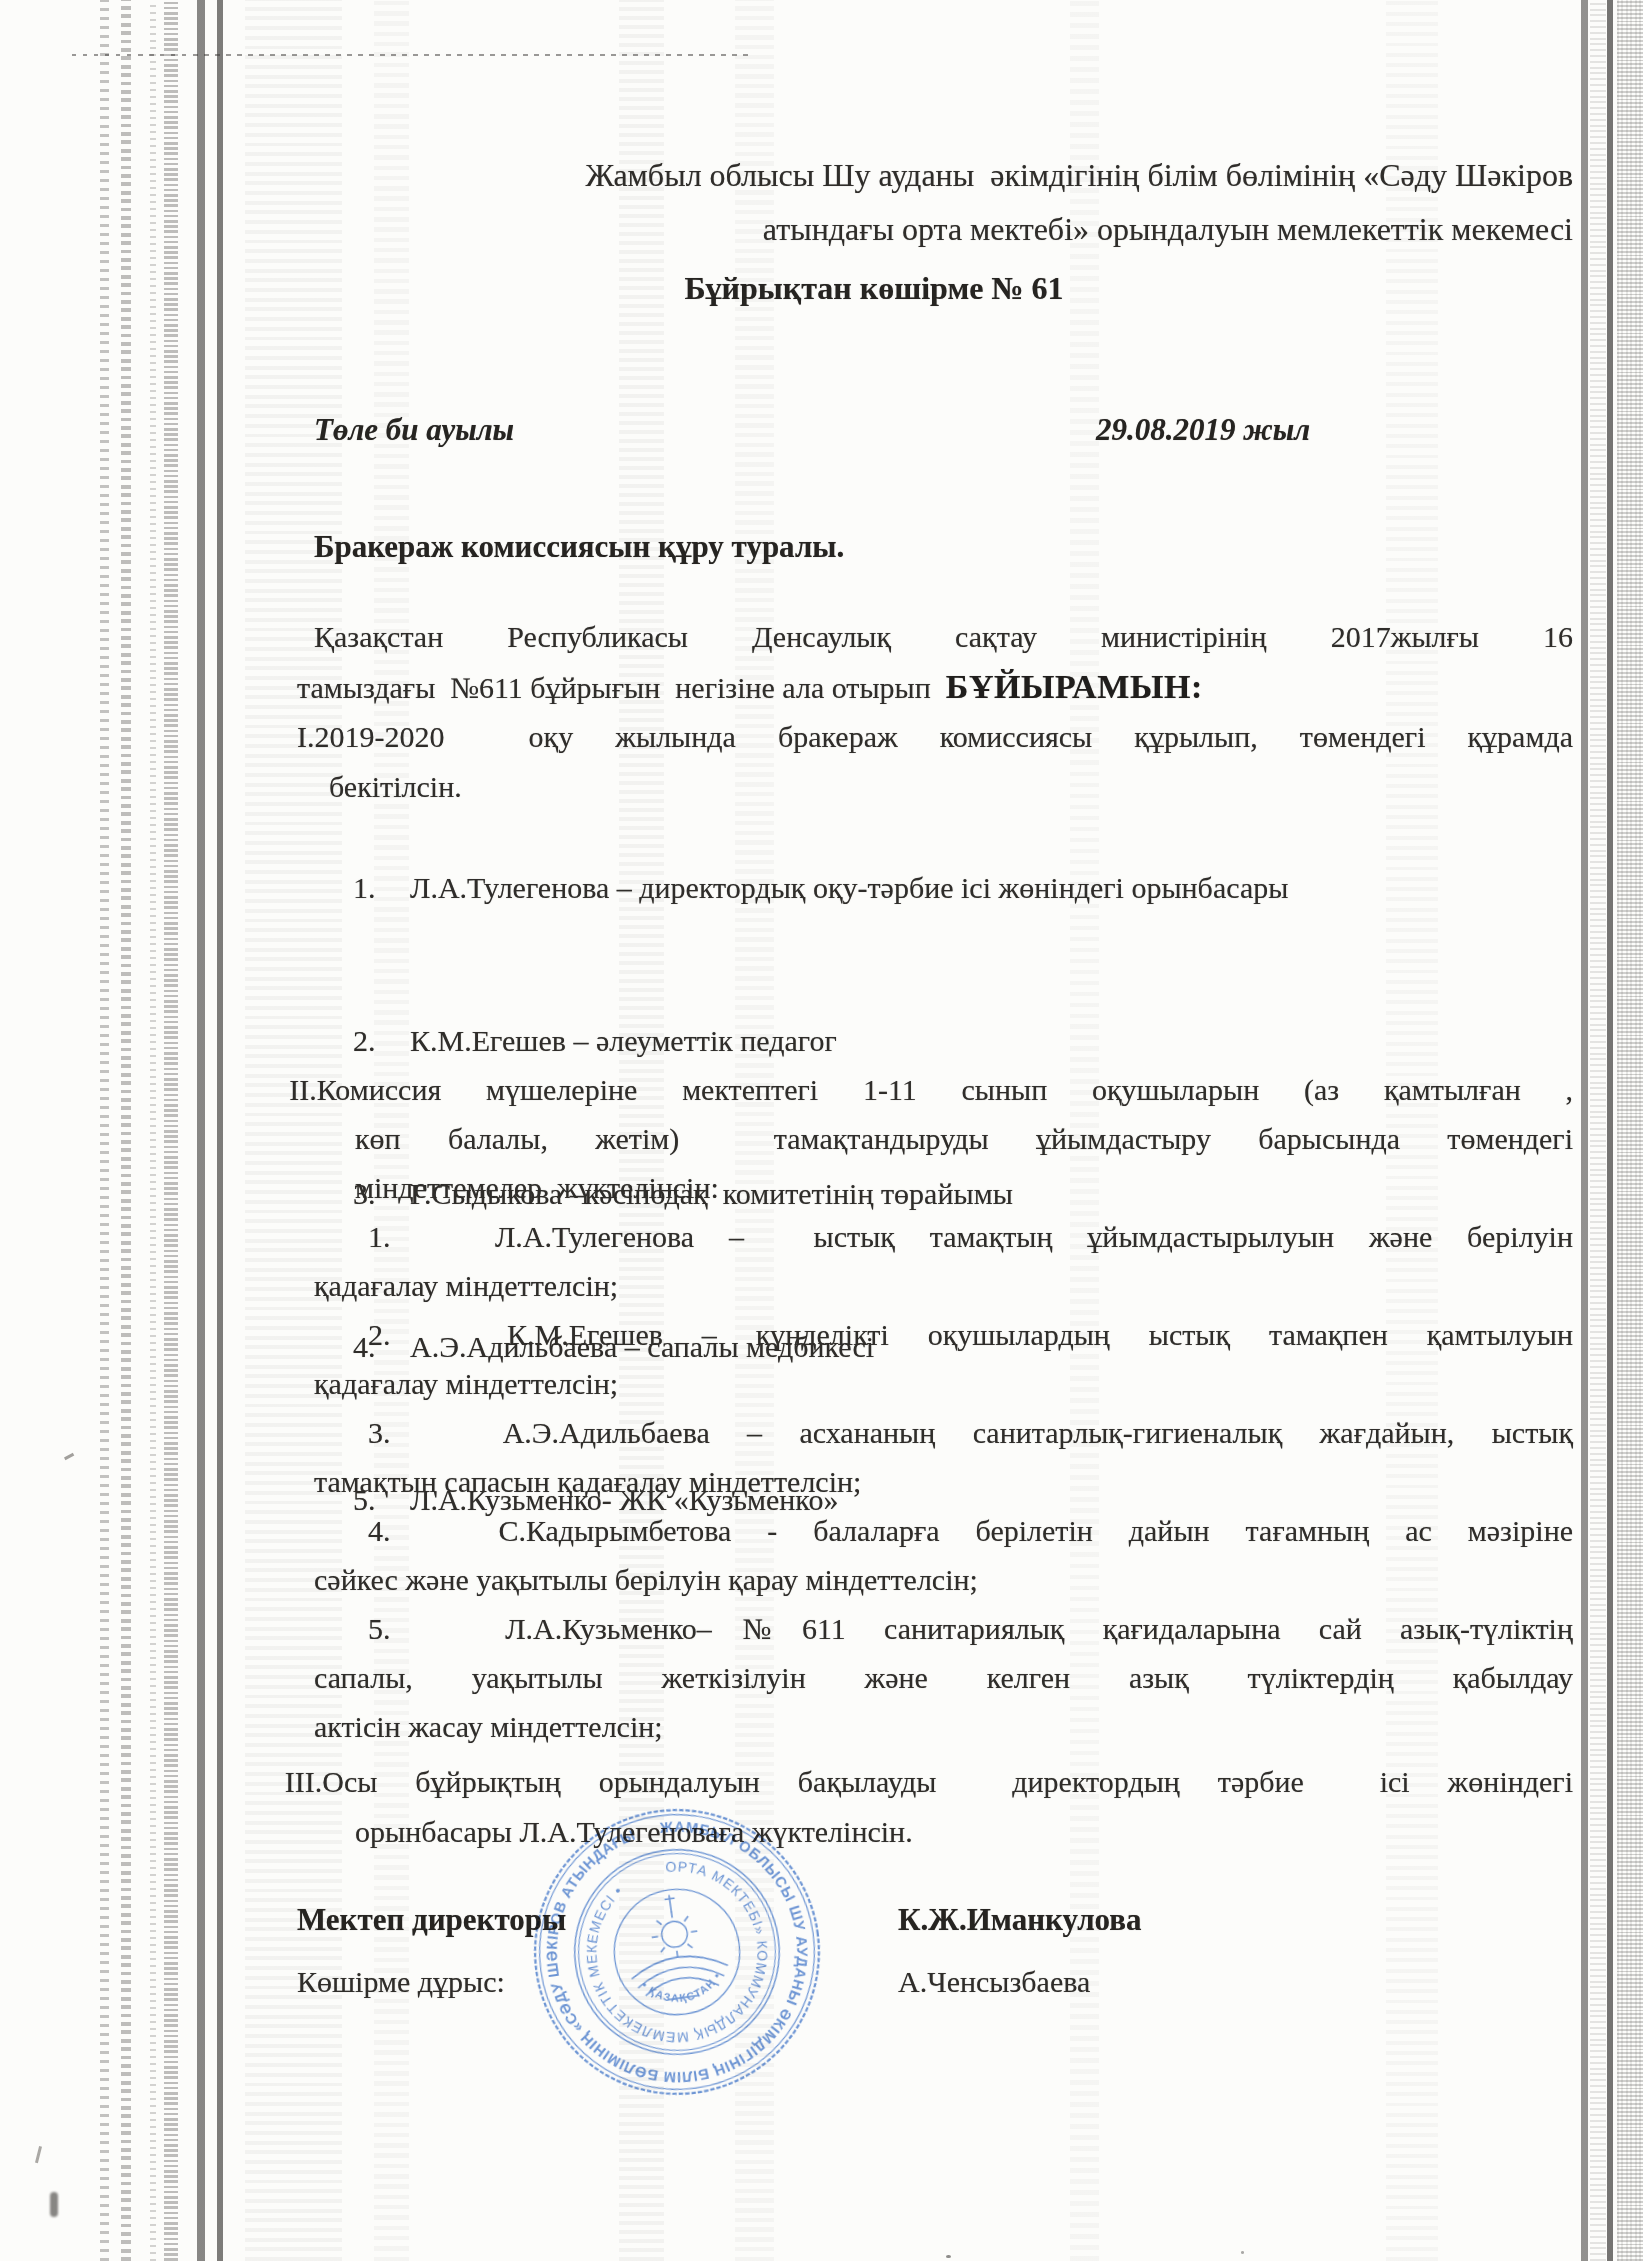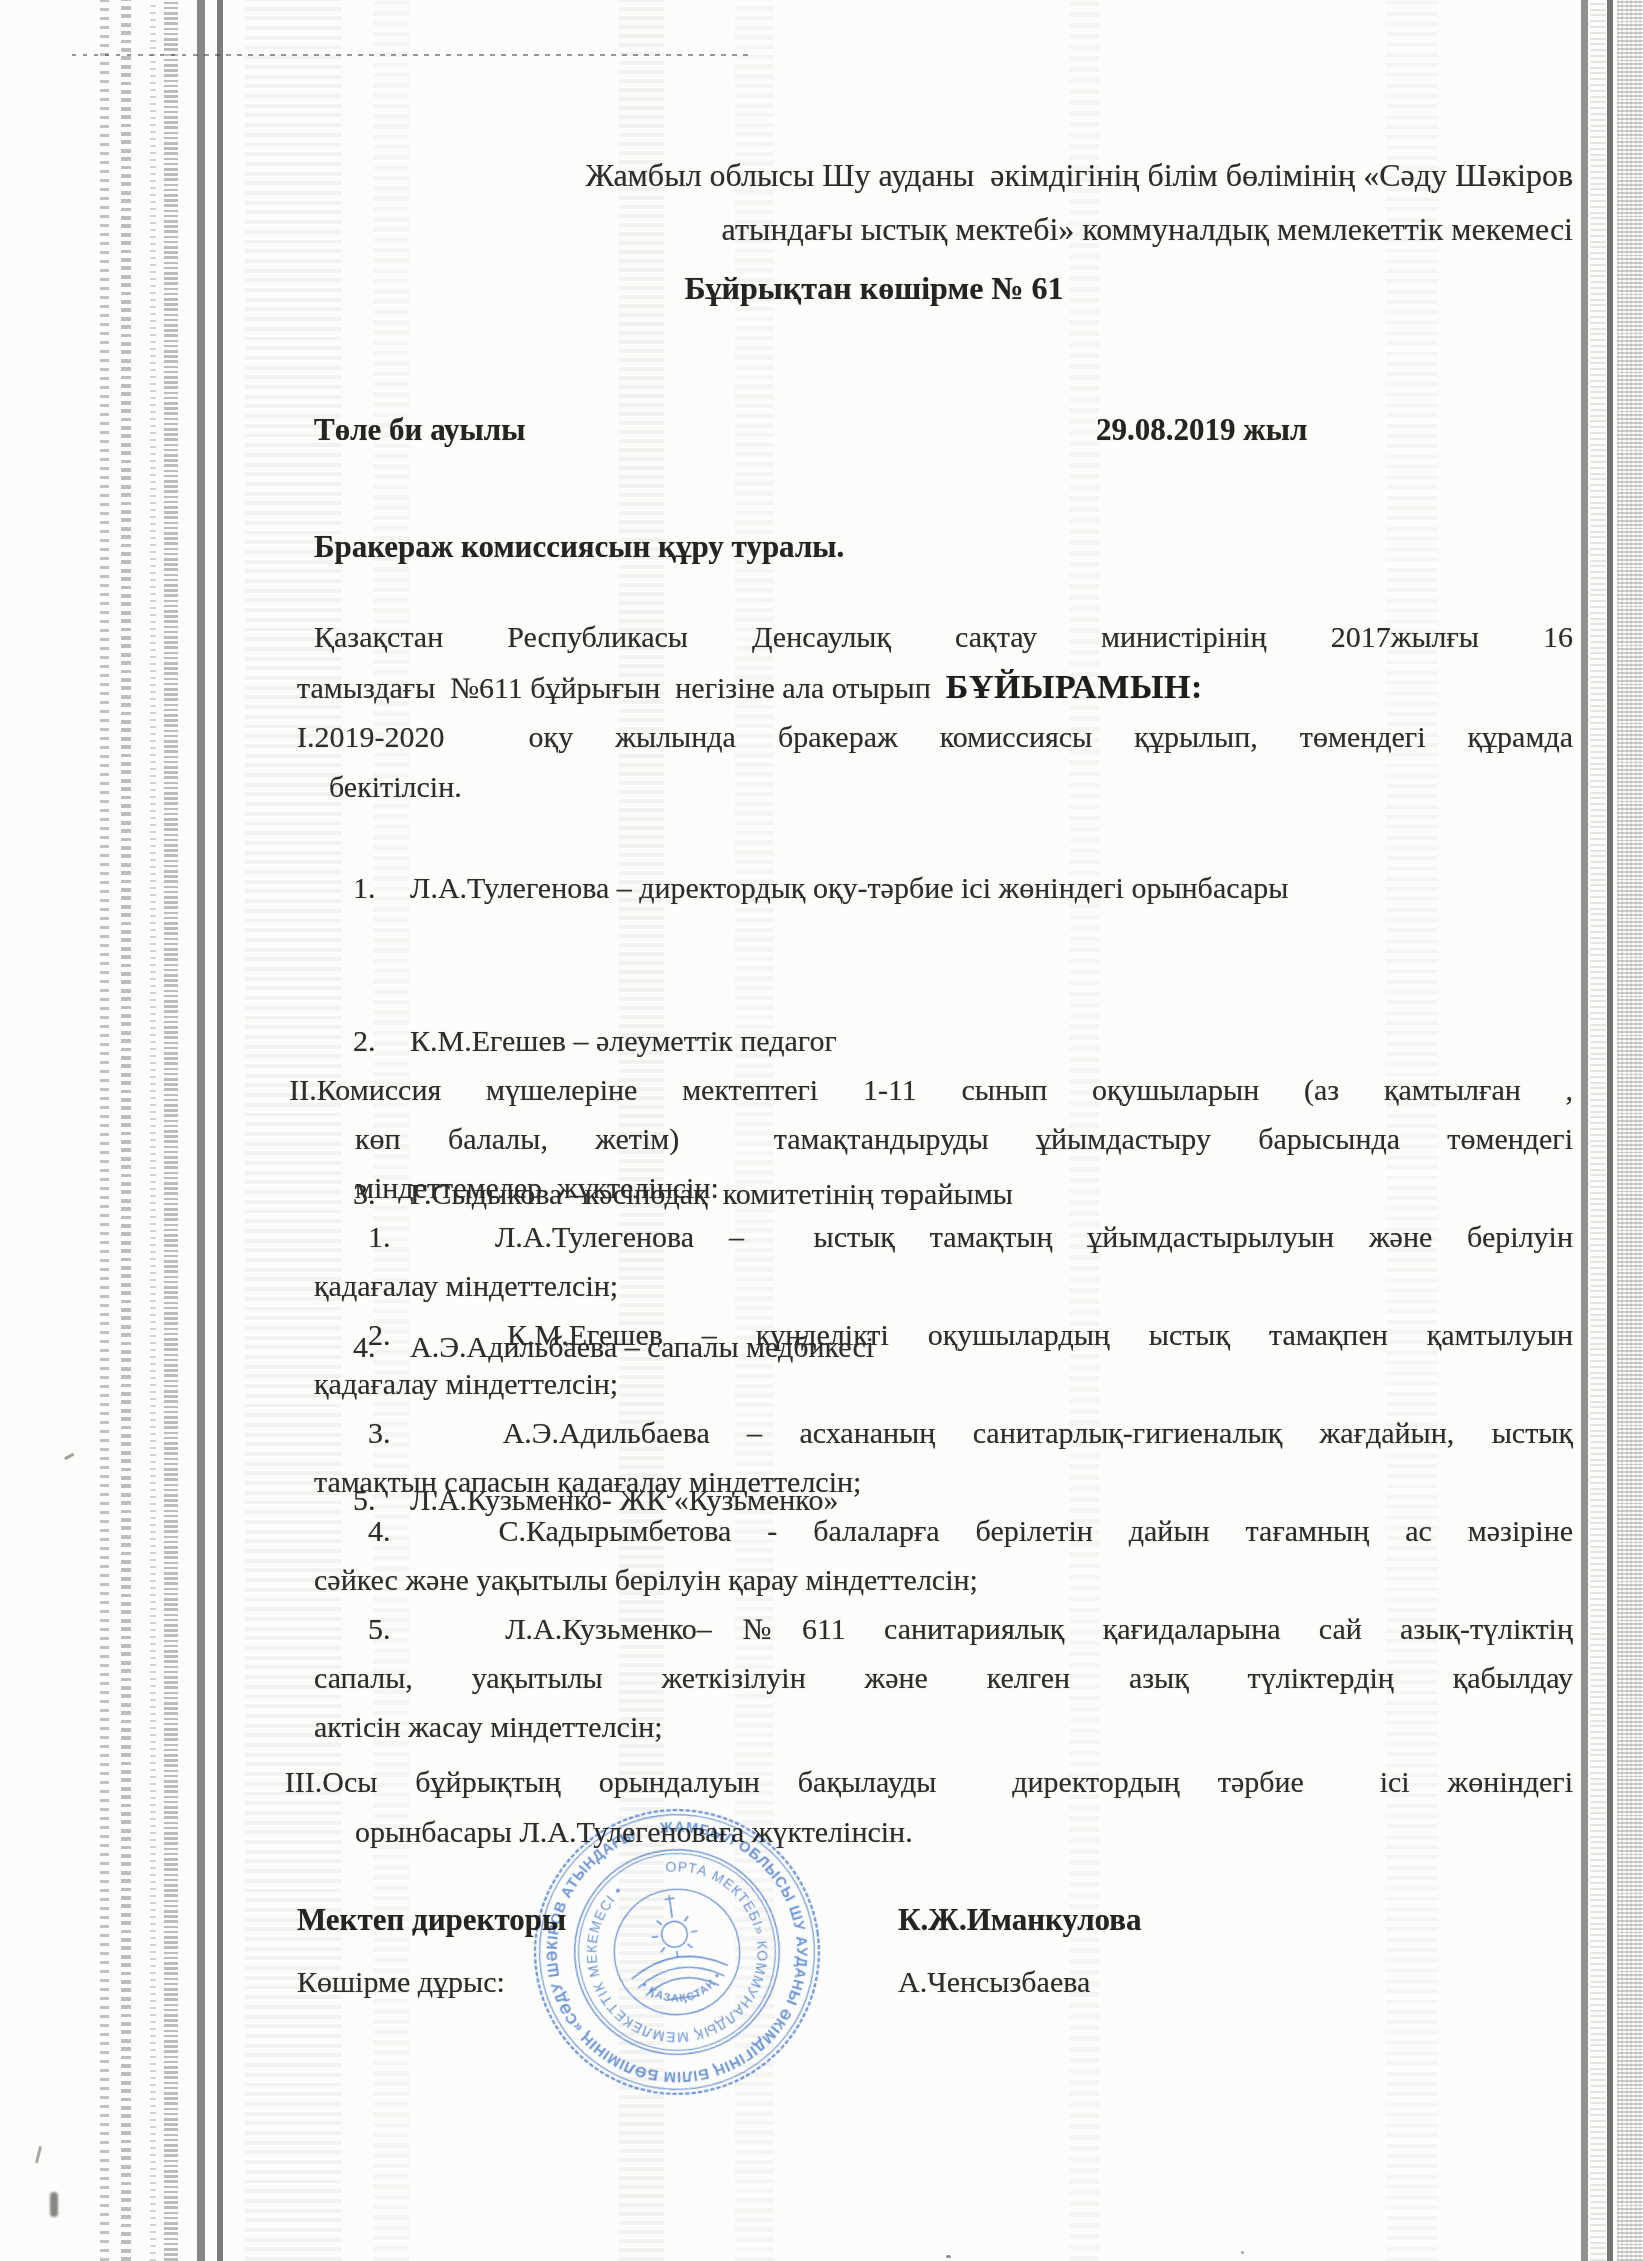--- a/index.html
+++ b/index.html
@@ -41,21 +41,21 @@
   .pl-a{padding-left:17px;}
   .pl-b{padding-left:58px;}
   .pl-c{padding-left:71px;}
   .pl-d{padding-left:17px;}
   .pl-e{padding-left:32px;}
   .hang2{margin-left:-7.7px;}
   .hang3{margin-left:-12.2px;}
 
   .org{top:148px;text-align:right;font-size:32px;line-height:54px;}
   .title{top:263px;text-align:center;font-size:32px;font-weight:bold;transform:translateX(-61px);color:#262421;}
-  .placedate{top:405px;font-size:31px;font-weight:bold;color:#262421;}
+  .placedate{top:405px;font-size:31px;font-weight:bold;color:#262421;font-style:italic;}
   .placedate .date{position:absolute;left:799px;top:0;}
   .subject{top:522px;font-size:31px;font-weight:bold;color:#262421;}
   .preamble{top:612px;}
   .decree{font-size:34px;font-weight:bold;color:#201e1c;letter-spacing:0.6px;}
   .sec1intro{top:712px;}
   .members{top:811px;line-height:51px;}
   .mem{margin-left:-3.9px;}
   .mem .num{display:inline-block;width:57px;}
   .sec2{top:1065px;line-height:49px;}
   .sec3{top:1757px;font-family:Liberation Serif, serif;}
@@ -97,21 +97,21 @@
   <div class="vstripe fg5"></div>
   <div class="hdots"></div>
   <div class="blob"></div>
   <div class="tick1"></div>
   <div class="tick2"></div>
   <div class="dot1"></div>
   <div class="dot2"></div>
 
   <div class="blk org">
     <div class="ln">Жамбыл облысы Шу ауданы  әкімдігінің білім бөлімінің «Сәду Шәкіров</div>
-    <div class="ln">атындағы ыстық мектебі» коммуналдық мемлекеттік мекемесі</div>
+    <div class="ln">атындағы орта мектебі» орындалуын мемлекеттік мекемесі</div>
   </div>
 
   <div class="blk title">Бұйрықтан көшірме № 61</div>
 
   <div class="blk placedate">
     <span class="pl-a">Төле би ауылы</span>
     <span class="date">29.08.2019 жыл</span>
   </div>
 
   <div class="blk subject">

